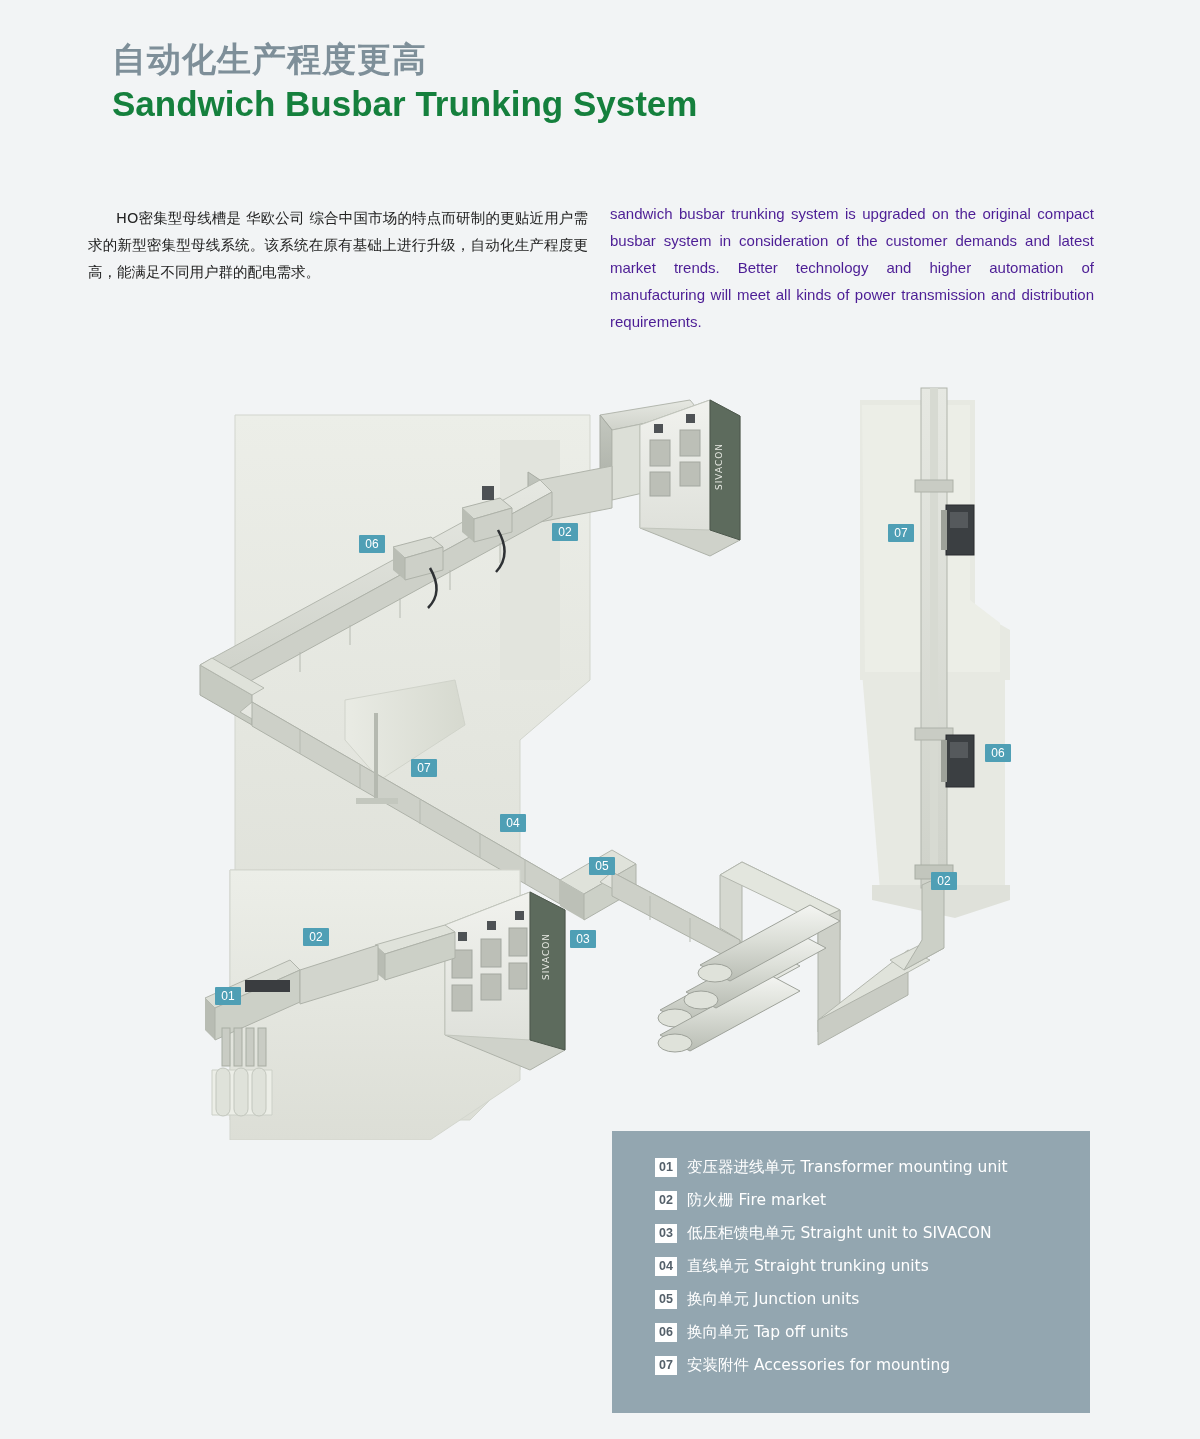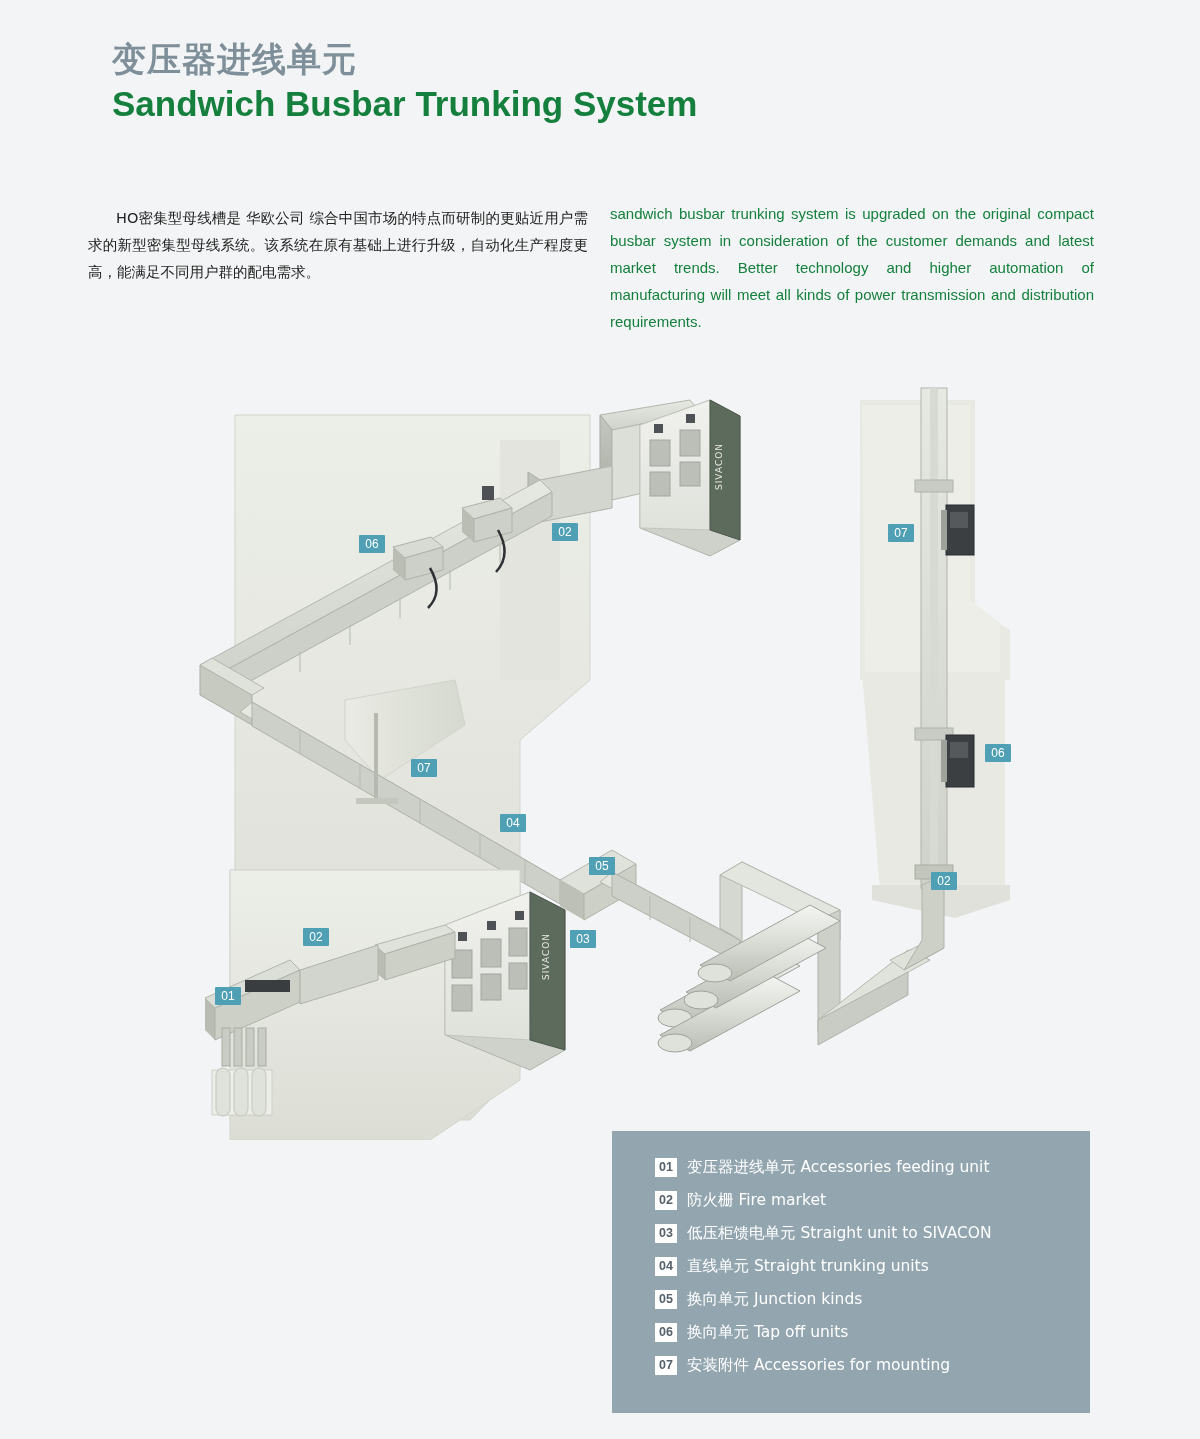--- a/index.html
+++ b/index.html
@@ -51,21 +51,21 @@
     font-family: "DejaVu Sans", sans-serif;
   }
   .intro-cn .indent { display: inline-block; width: 28px; }
   .intro-en {
     position: absolute;
     left: 610px;
     top: 200px;
     width: 484px;
     font-size: 15px;
     line-height: 27px;
-    color: #15803d;
+    color: #4c1d95;
     text-align: justify;
   }
 
   
   .illus {
     position: absolute;
     left: 0;
     top: 380px;
     width: 1200px;
     height: 760px;
@@ -123,21 +123,21 @@
     color: #ffffff;
     font-size: 15.5px;
     font-family: "DejaVu Sans", sans-serif;
     white-space: nowrap;
   }
 </style>
 </head>
 <body>
 
 <div class="header">
-  <div class="title-cn">变压器进线单元</div>
+  <div class="title-cn">自动化生产程度更高</div>
   <div class="title-en">Sandwich Busbar Trunking System</div>
 </div>
 
 <div class="intro-cn"><span class="indent"></span>HO密集型母线槽是   华欧公司 综合中国市场的特点而研制的更贴近用户需求的新型密集型母线系统。该系统在原有基础上进行升级，自动化生产程度更高，能满足不同用户群的配电需求。</div>
 <div class="intro-en">sandwich busbar trunking system is upgraded on the original compact busbar system in consideration of the customer demands and latest market trends. Better technology and higher automation of manufacturing will meet all kinds of power transmission and distribution requirements.</div>
 
 <div class="illus">
   <svg width="1200" height="760" viewBox="0 0 1200 760" xmlns="http://www.w3.org/2000/svg">
     <defs>
       <linearGradient id="wallG" x1="0" y1="0" x2="0" y2="1">
@@ -378,37 +378,37 @@
   <div class="chip" style="left:931px; top:492px;">02</div>
   <div class="chip" style="left:303px; top:548px;">02</div>
   <div class="chip" style="left:570px; top:550px;">03</div>
   <div class="chip" style="left:215px; top:607px;">01</div>
 </div>
 
 <div class="legend">
   <ul class="legend-list">
     <li class="legend-item">
       <span class="legend-num">01</span>
-      <span class="legend-text">变压器进线单元 Accessories feeding unit</span>
+      <span class="legend-text">变压器进线单元 Transformer mounting unit</span>
     </li>
     <li class="legend-item">
       <span class="legend-num">02</span>
       <span class="legend-text">防火栅 Fire market</span>
     </li>
     <li class="legend-item">
       <span class="legend-num">03</span>
       <span class="legend-text">低压柜馈电单元 Straight unit to SIVACON</span>
     </li>
     <li class="legend-item">
       <span class="legend-num">04</span>
       <span class="legend-text">直线单元 Straight trunking units</span>
     </li>
     <li class="legend-item">
       <span class="legend-num">05</span>
-      <span class="legend-text">换向单元 Junction kinds</span>
+      <span class="legend-text">换向单元 Junction units</span>
     </li>
     <li class="legend-item">
       <span class="legend-num">06</span>
       <span class="legend-text">换向单元 Tap off units</span>
     </li>
     <li class="legend-item">
       <span class="legend-num">07</span>
       <span class="legend-text">安装附件 Accessories for mounting</span>
     </li>
   </ul>

